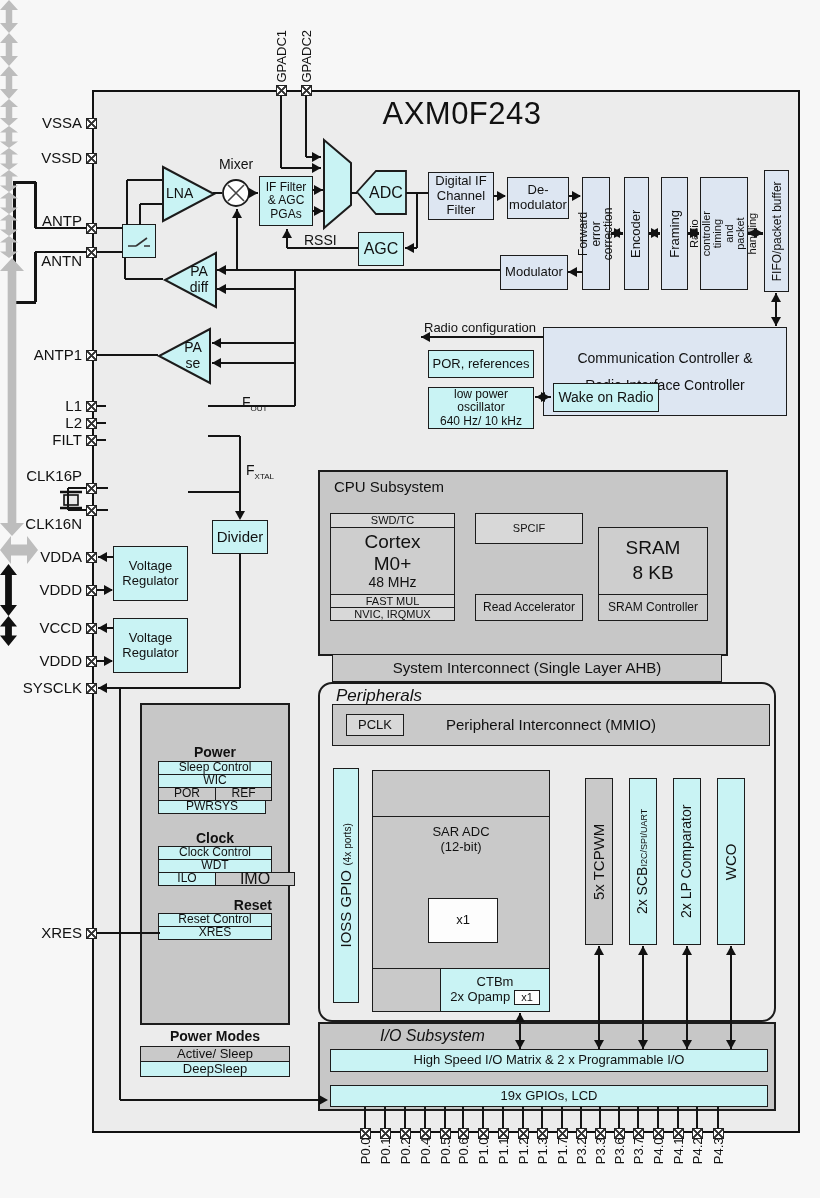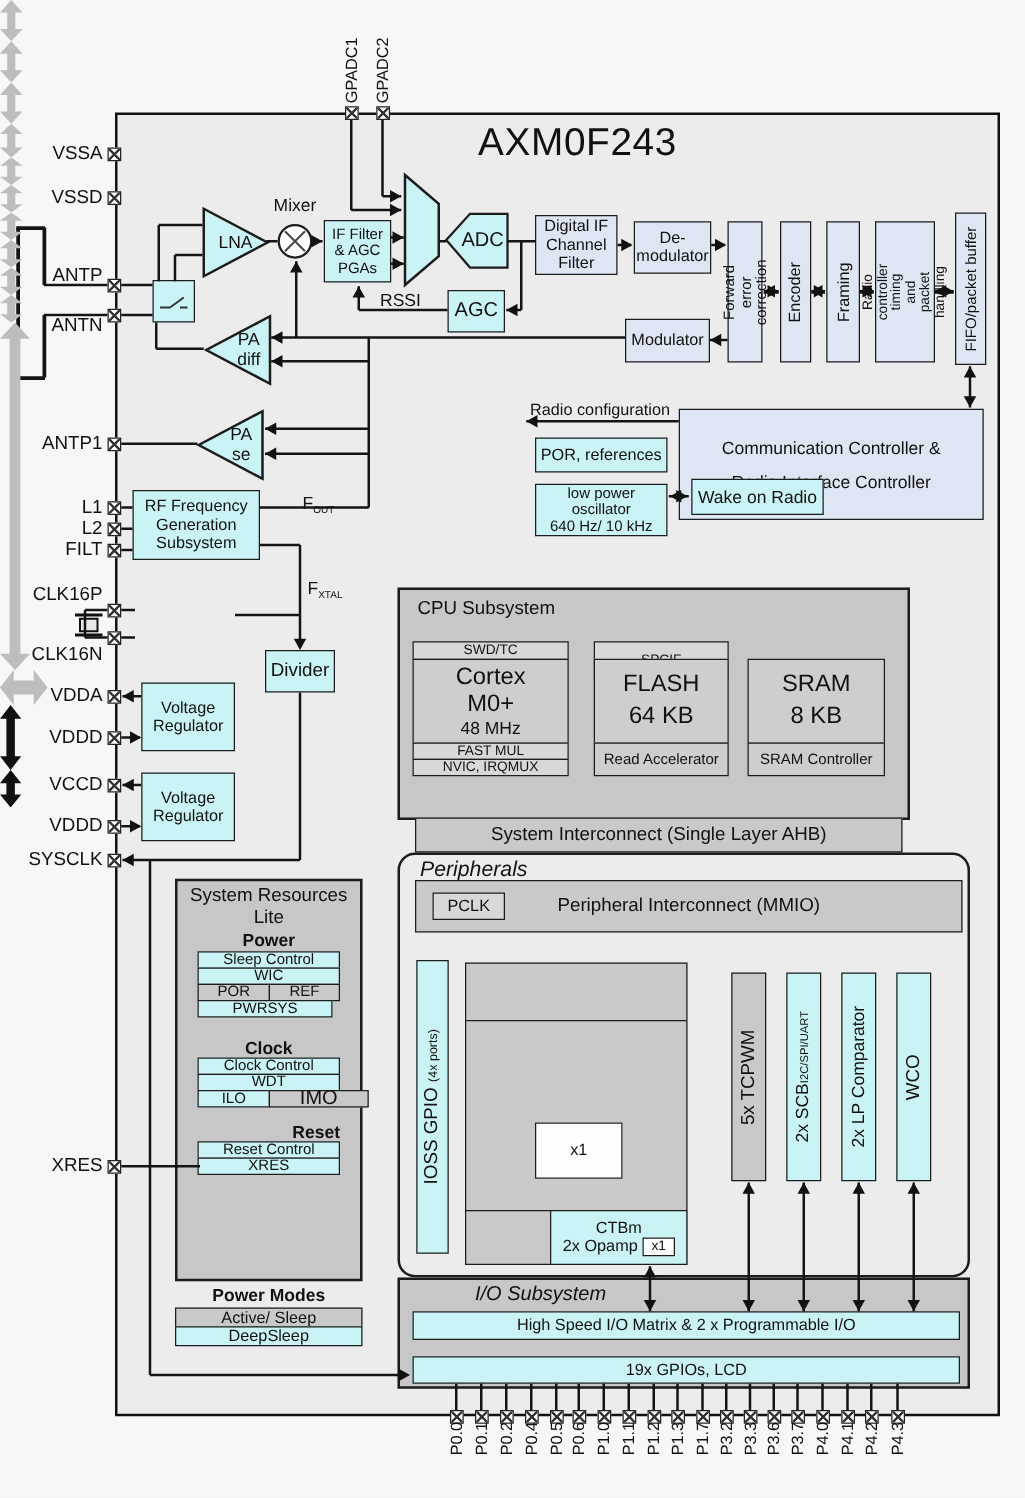--- a/index.html
+++ b/index.html
@@ -37,21 +37,21 @@
 
   <div class="blk cyan" style="left:122px;top:224px;width:34px;height:34px;">
     <svg width="30" height="30">
       <path d="M4 20 h8 M12 20 L23 12 M20 20 h6" stroke="#333" stroke-width="1.6" fill="none"></path>
     </svg>
   </div>
 
   <svg class="shape" style="left:162px;top:166px;" width="54" height="56">
     <polygon points="1,1 52,28 1,55" fill="#c9f3f4" stroke="#1c1c1c" stroke-width="2"></polygon>
   </svg>
-  <div class="lbl" style="left:166px;top:185px;width:36px;font-size:14px;text-align:right;">LNA</div>
+  <div class="lbl" style="left:166px;top:185px;width:36px;font-size:14px;">LNA</div>
 
   <svg class="shape" style="left:221px;top:178px;" width="32" height="32">
     <circle cx="15" cy="15" r="13" fill="#fff" stroke="#1c1c1c" stroke-width="1.8"></circle>
     <path d="M7 7 L23 23 M7 23 L23 7" stroke="#444" stroke-width="1.6"></path>
   </svg>
   <div class="lbl" style="left:206px;top:156px;width:60px;font-size:14px;text-align:center;">Mixer</div>
 
   <div class="blk cyan" style="left:259px;top:176px;width:54px;height:50px;font-size:12px;text-align:center;">IF Filter
 &amp; AGC
 PGAs</div>
@@ -108,43 +108,38 @@
 
   <div class="blk blue" style="left:543px;top:327px;width:244px;height:89px;font-size:14px;line-height:1.9;">Communication Controller &amp;
 Radio Interface Controller</div>
   <div class="blk cyan" style="left:553px;top:383px;width:106px;height:29px;font-size:14px;">Wake on Radio</div>
   <div class="blk cyan" style="left:428px;top:350px;width:106px;height:28px;font-size:13px;">POR, references</div>
   <div class="blk cyan" style="left:428px;top:387px;width:106px;height:42px;font-size:12px;">low power
 oscillator
 640 Hz/ 10 kHz</div>
   <div class="lbl" style="left:424px;top:320px;width:160px;font-size:13px;">Radio configuration</div>
 
-  <div class="blk cyan" style="left:106px;top:392px;width:102px;height:56px;font-size:13px;">RF Frequency
-Generation
-Subsystem</div>
   <div class="lbl" style="left:242px;top:378px;width:52px;font-size:14px;">
     <span>F</span><span class="sub" style="vertical-align:sub;font-size:8px;">OUT</span>
   </div>
   <div class="lbl" style="left:246px;top:446px;width:52px;font-size:14px;">
     <span>F</span><span class="sub" style="vertical-align:sub;font-size:8px;">XTAL</span>
   </div>
   <svg class="shape" style="left:52px;top:480px;" width="36" height="38">
     <path d="M8 12 h22 M8 28 h22" stroke="#111" stroke-width="2.4"></path>
     <rect x="12" y="15" width="14" height="10" fill="#e9e9e9" stroke="#111" stroke-width="1.6"></rect>
   </svg>
   <div class="blk cyan" style="left:212px;top:520px;width:56px;height:34px;font-size:15px;">Divider</div>
 
   <div class="blk cyan" style="left:113px;top:546px;width:75px;height:55px;font-size:13px;">Voltage
 Regulator</div>
   <div class="blk cyan" style="left:113px;top:618px;width:75px;height:55px;font-size:13px;">Voltage
 Regulator</div>
 
   <div class="blk" style="left:140px;top:703px;width:150px;height:322px;background:#c7c7c7;border-width:2px;align-items:flex-start;"></div>
-  <div class="lbl" style="left:142px;top:708px;width:146px;font-size:15px;text-align:center;">System Resources
-Lite</div>
   <div class="lbl b" style="left:158px;top:744px;width:114px;font-size:14px;text-align:center;">Power</div>
   <div class="blk cyan" style="left:158px;top:761px;width:114px;height:14px;font-size:12px;border-width:1.2px;">Sleep Control</div>
   <div class="blk cyan" style="left:158px;top:774px;width:114px;height:14px;font-size:12px;border-width:1.2px;">WIC</div>
   <div class="blk gray" style="left:158px;top:787px;width:58px;height:14px;font-size:12px;border-width:1.2px;">POR</div>
   <div class="blk gray" style="left:215px;top:787px;width:57px;height:14px;font-size:12px;border-width:1.2px;">REF</div>
   <div class="blk cyan" style="left:158px;top:800px;width:108px;height:14px;font-size:12px;border-width:1.2px;">PWRSYS</div>
   <div class="lbl b" style="left:158px;top:830px;width:114px;font-size:14px;text-align:center;">Clock</div>
   <div class="blk cyan" style="left:158px;top:846px;width:114px;height:14px;font-size:12px;border-width:1.2px;">Clock Control</div>
   <div class="blk cyan" style="left:158px;top:859px;width:114px;height:14px;font-size:12px;border-width:1.2px;">WDT</div>
   <div class="blk cyan" style="left:158px;top:872px;width:58px;height:14px;font-size:12px;border-width:1.2px;">ILO</div>
@@ -163,42 +158,42 @@
   <div class="blk lgray" style="left:330px;top:513px;width:125px;height:15px;font-size:11px;">SWD/TC</div>
   <div class="blk" style="left:330px;top:527px;width:125px;height:68px;background:#cecece;flex-direction:column;">
     <span style="font-size:19px;line-height:1.15;white-space:pre-line;">Cortex
 M0+</span>
     <span style="font-size:14px;">48 MHz</span>
   </div>
   <div class="blk lgray" style="left:330px;top:594px;width:125px;height:14px;font-size:11px;">FAST MUL</div>
   <div class="blk lgray" style="left:330px;top:607px;width:125px;height:14px;font-size:11px;">NVIC, IRQMUX</div>
 
   <div class="blk lgray" style="left:475px;top:513px;width:108px;height:31px;font-size:11px;">SPCIF</div>
-  <div class="blk" style="left:475px;top:527px;width:108px;height:68px;background:#cecece;font-size:19px;line-height:1.3;">FLASH
-64 KB</div>
   <div class="blk" style="left:475px;top:594px;width:108px;height:27px;background:#cecece;font-size:12px;">Read Accelerator</div>
 
   <div class="blk" style="left:598px;top:527px;width:110px;height:68px;background:#cecece;font-size:19px;line-height:1.3;">SRAM
 8 KB</div>
   <div class="blk" style="left:598px;top:594px;width:110px;height:27px;background:#cecece;font-size:12px;">SRAM Controller</div>
 
   <div class="blk gray" style="left:332px;top:654px;width:390px;height:28px;font-size:15px;">System Interconnect (Single Layer AHB)</div>
 
   <div class="blk rounded" style="left:318px;top:682px;width:458px;height:340px;border-width:2px;"></div>
   <div class="lbl it" style="left:336px;top:686px;width:130px;font-size:17px;">Peripherals</div>
 
   <div class="blk gray" style="left:332px;top:704px;width:438px;height:42px;font-size:15px;">Peripheral Interconnect (MMIO)</div>
   <div class="blk lgray" style="left:346px;top:714px;width:58px;height:22px;font-size:13px;">PCLK</div>
 
   <div class="blk cyan" style="left:333px;top:768px;width:26px;height:235px;">
     <span class="vspan" style="width:230px;white-space:nowrap;"><span style="font-size:15px;">IOSS GPIO</span> <span style="font-size:10px;">(4x ports)</span></span>
   </div>
 
   <div class="blk gray" style="left:372px;top:770px;width:178px;height:242px;"></div>
   <div class="lbl" style="left:373px;top:816px;width:176px;border-top:1.6px solid #1c1c1c;"></div>
+  <div class="lbl" style="left:374px;top:824px;width:174px;font-size:13px;text-align:center;">SAR ADC
+(12-bit)</div>
   <div class="blk white" style="left:428px;top:898px;width:70px;height:45px;font-size:13px;border-width:1.3px;">x1</div>
   <div class="lbl" style="left:372px;top:968px;width:70px;height:43px;border-top:1.6px solid #1c1c1c;"></div>
   <div class="blk cyan" style="left:440px;top:968px;width:110px;height:44px;flex-direction:column;">
     <span style="font-size:13px;">CTBm</span>
     <span style="display:flex;align-items:center;">
       <span style="font-size:13px;">2x Opamp</span>
       <span class="x1tag">x1</span>
     </span>
   </div>
 

